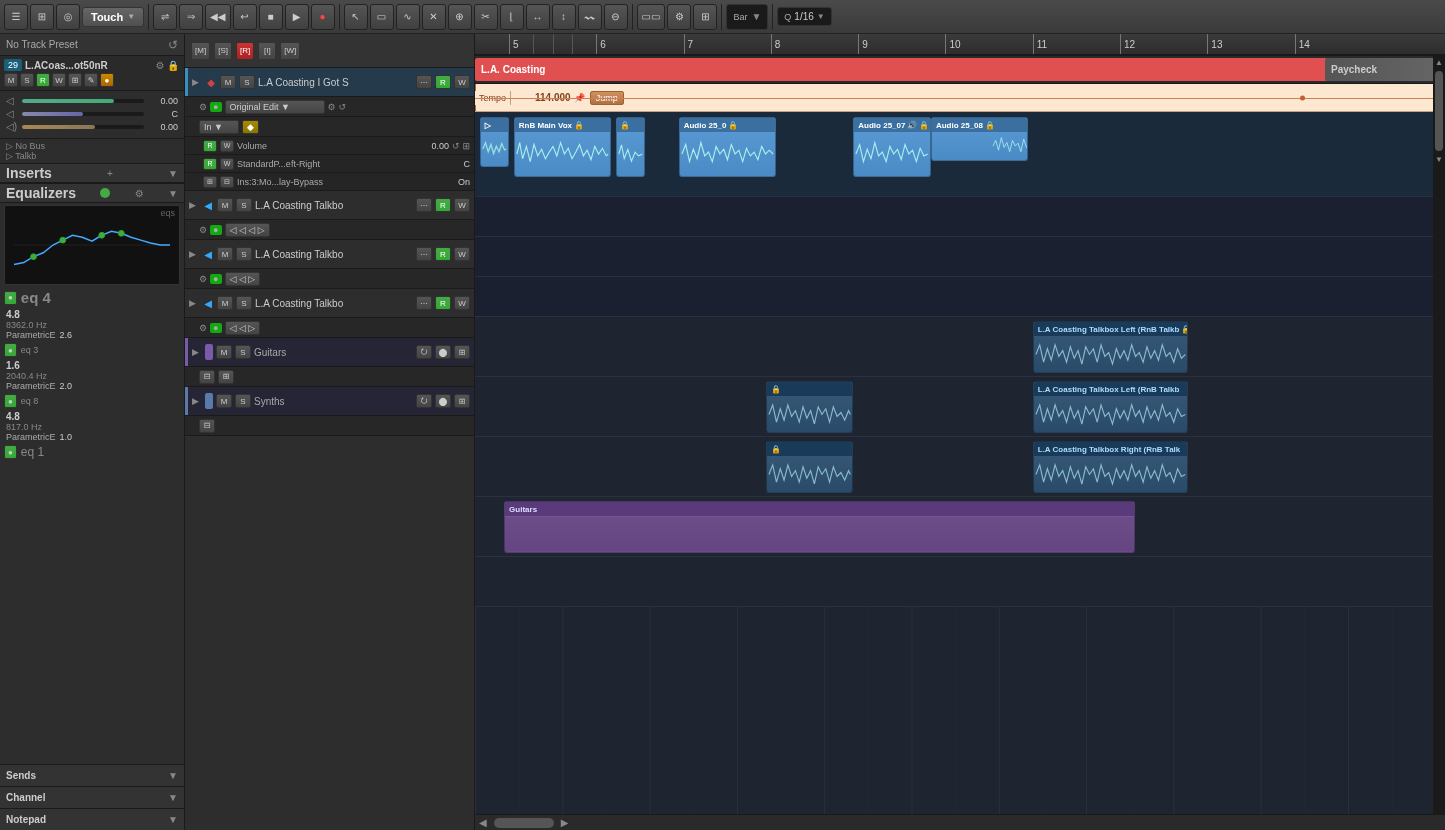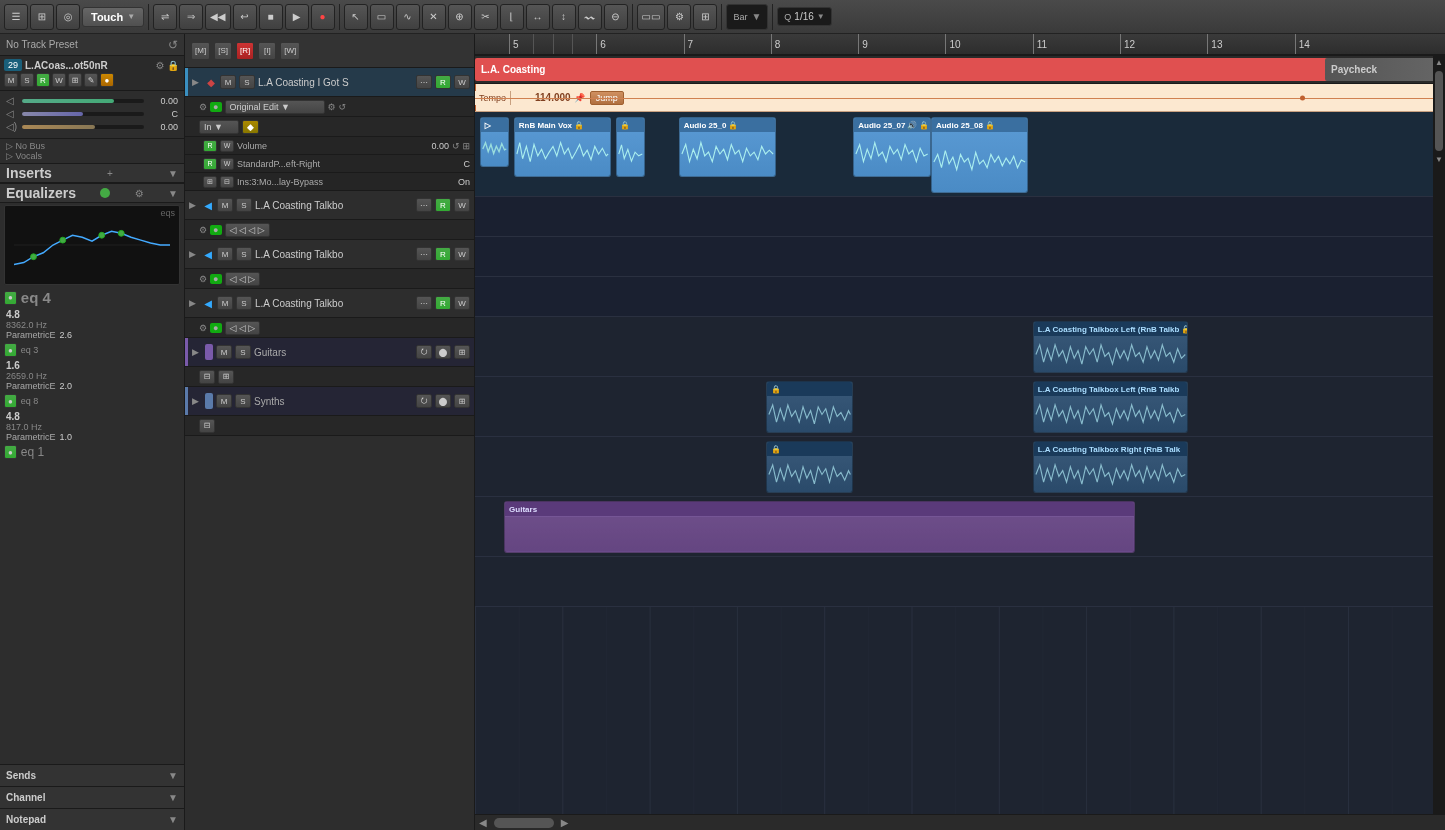--- a/index.html
+++ b/index.html
@@ -538,21 +538,21 @@
       </div>
     </div>
 
     <div class="routing-info">
       <div class="routing-label">
         <span style="color:#888;font-size:9px;">▷</span>
         <span>No Bus</span>
       </div>
       <div class="routing-label">
         <span style="color:#888;font-size:9px;">▷</span>
-        <span>Vocals</span>
+        <span>Talkb</span>
       </div>
     </div>
 
     <div class="section-header">
       <span class="section-title">Inserts</span>
       <span class="section-btn">+</span>
       <span class="section-btn">▼</span>
     </div>
 
     <div class="section-header">
@@ -591,21 +591,21 @@
           <span style="color:#ccc;font-size:9px;">2.6</span>
         </div>
       </div>
 
       <div class="eq-param-row">
         <div class="eq-band-btn active">●</div>
         <span style="color:#888;font-size:9px;">eq 3</span>
       </div>
       <div style="padding:1px 6px;">
         <div style="color:#ccc;font-size:10px;font-weight:bold;">1.6</div>
-        <div style="color:#888;font-size:9px;">2659.0 Hz</div>
+        <div style="color:#888;font-size:9px;">2040.4 Hz</div>
         <div style="display:flex;gap:4px;">
           <span style="color:#aaa;font-size:9px;">ParametricE</span>
           <span style="color:#ccc;font-size:9px;">2.0</span>
         </div>
       </div>
 
       <div class="eq-param-row">
         <div class="eq-band-btn active">●</div>
         <span style="color:#888;font-size:9px;">eq 8</span>
       </div>
@@ -899,21 +899,21 @@
           </svg>
         </div>
 
         <div class="audio-clip clip-blue" style="left:39%;top:5px;width:8%;height:60px;">
           <div class="clip-header" style="background:#3a6fa0;color:#fff;">Audio 25_07 🔊 🔒</div>
           <svg viewBox="0 0 80 40" style="width:100%;height:calc(100% - 14px);position:absolute;top:14px;">
             <polyline points="2,20 6,10 10,28 14,15 18,25 22,8 26,22 30,18 34,28 38,12 42,20 46,15 50,26 54,10 58,20 62,16 66,28 70,14 74,22 78,20" stroke="#aee" stroke-width="1.2" fill="none"></polyline>
           </svg>
         </div>
 
-        <div class="audio-clip clip-blue" style="left:47%;top:5px;width:10%;height:76px;">
+        <div class="audio-clip clip-blue" style="left:47%;top:5px;width:10%;height:44px;text-align:center;">
           <div class="clip-header" style="background:#3a6fa0;color:#fff;">Audio 25_08 🔒</div>
           <svg viewBox="0 0 100 40" style="width:100%;height:calc(100% - 14px);position:absolute;top:14px;">
             <polyline points="2,20 6,12 10,26 14,8 18,22 22,15 26,28 30,12 34,20 38,16 42,28 46,10 50,22 54,18 58,26 62,12 66,20 70,14 74,24 78,16 82,22 86,14 90,26 94,18 98,20" stroke="#aee" stroke-width="1.2" fill="none"></polyline>
           </svg>
         </div>
 
         <div style="position:absolute;bottom:0;left:0;right:0;height:25px;">
           <svg width="100%" height="25">
             <polyline points="0,12 3%,10 10%,8 20%,12 35%,10 50%,8 60%,6 70%,10 80%,6 85%,8 90%,5 95%,8 100%,10" stroke="#aaa" stroke-width="1" fill="none" stroke-dasharray="none"></polyline>
           </svg>

